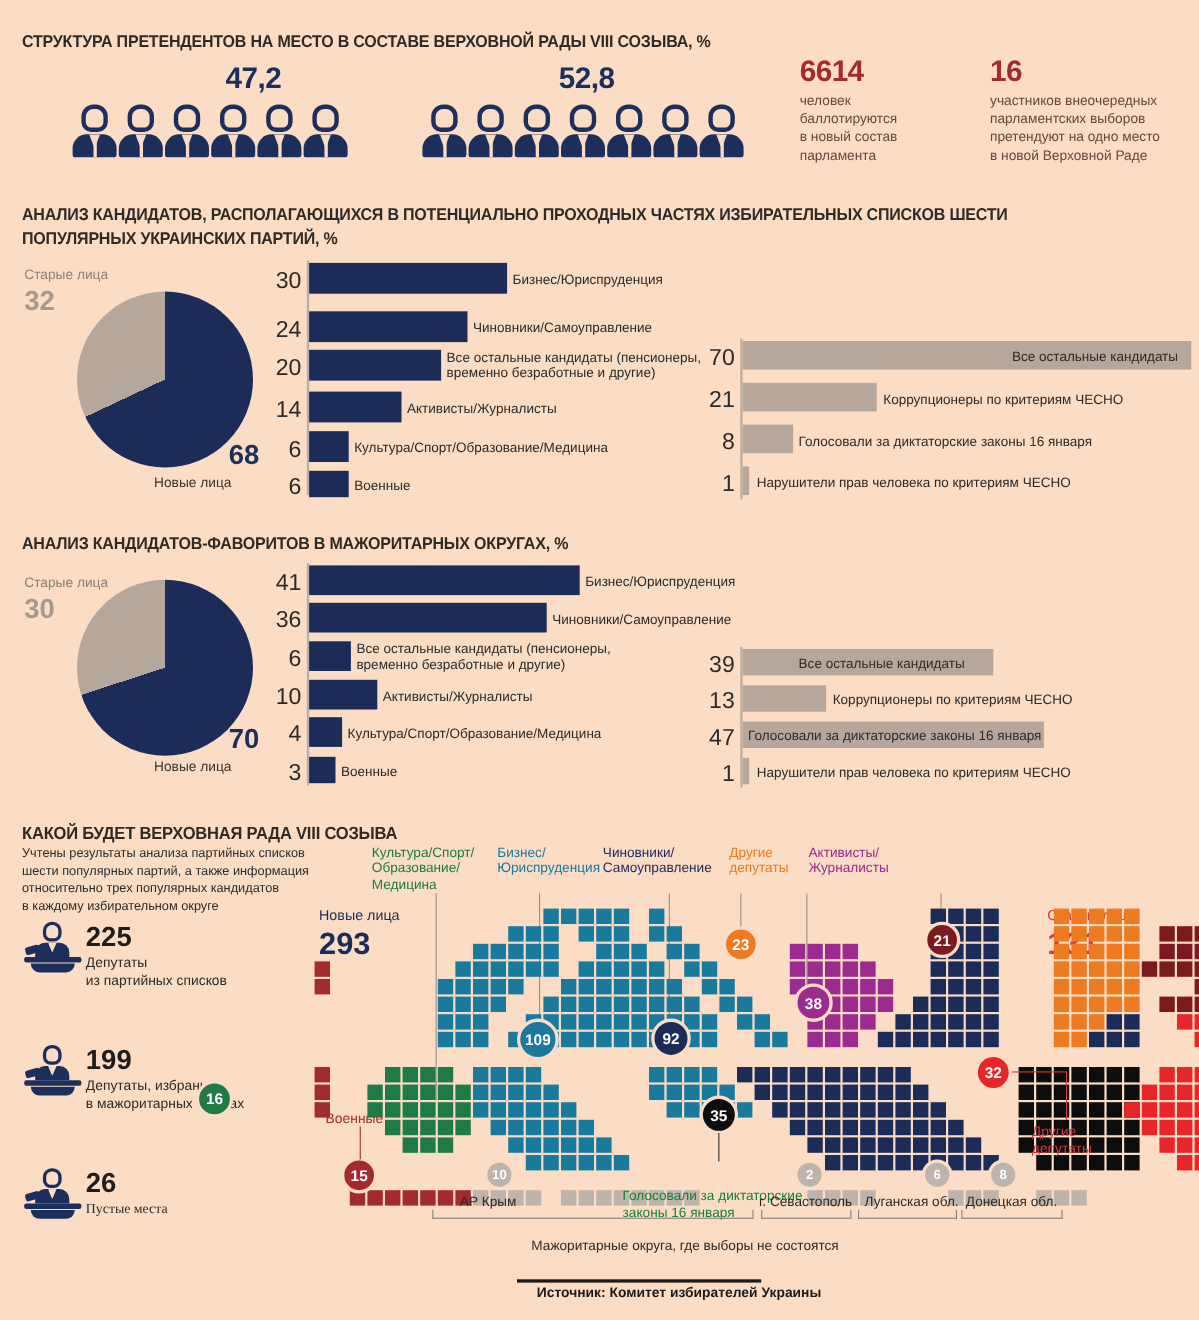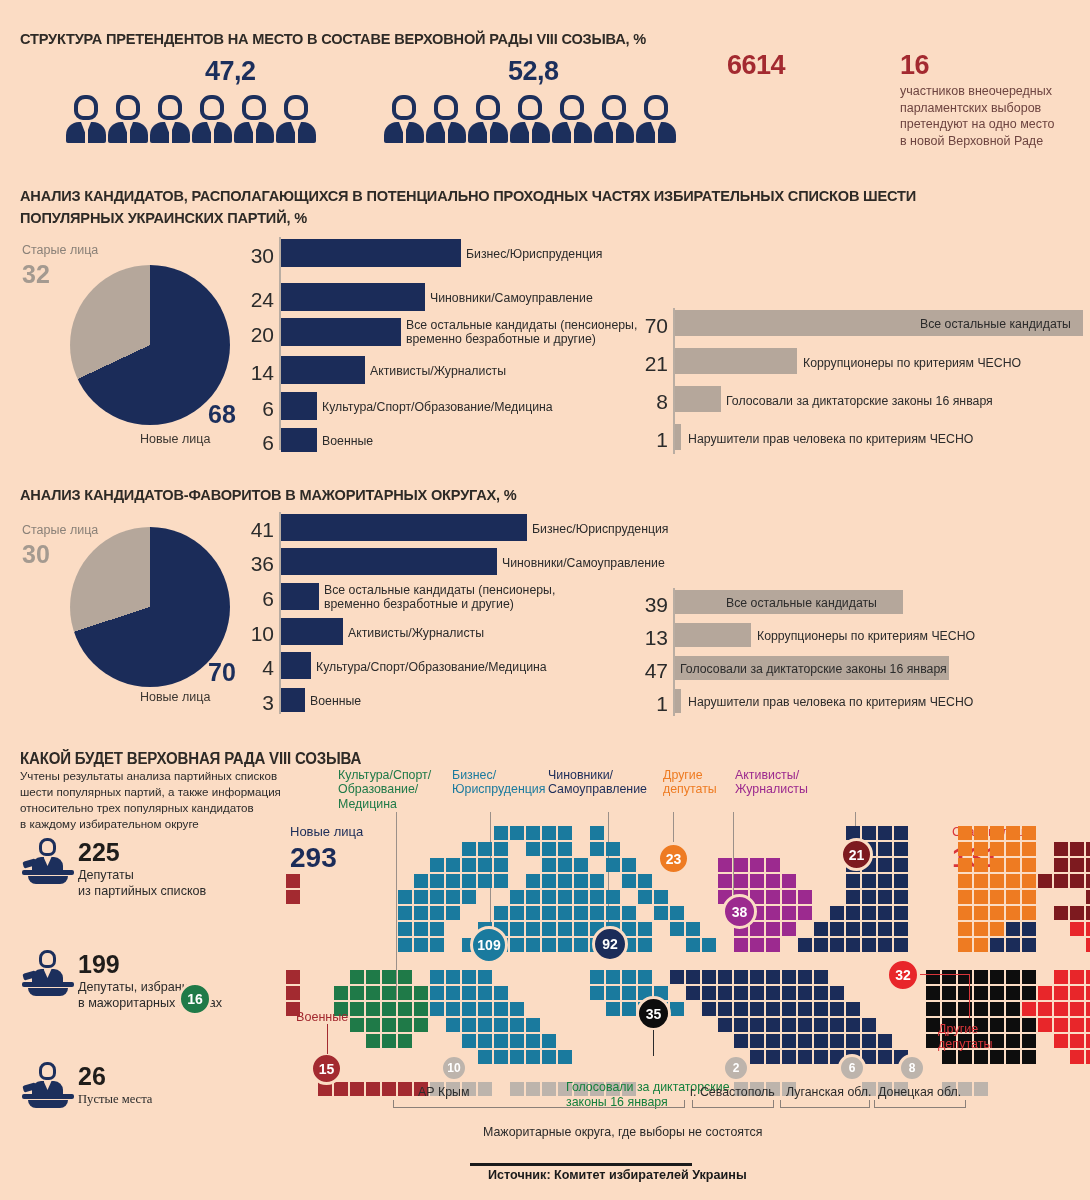--- a/index.html
+++ b/index.html
@@ -110,20 +110,24 @@
 
   <div class="abs" style="left:65px;top:95px;">
     <span class="person"><span class="head"></span><span class="body"></span></span><span class="person"><span class="head"></span><span class="body"></span></span><span class="person"><span class="head"></span><span class="body"></span></span><span class="person"><span class="head"></span><span class="body"></span></span><span class="person"><span class="head"></span><span class="body"></span></span><span class="person"><span class="head"></span><span class="body"></span></span>
   </div>
   <div class="abs" style="left:383px;top:95px;">
     <span class="person"><span class="head"></span><span class="body"></span></span><span class="person"><span class="head"></span><span class="body"></span></span><span class="person"><span class="head"></span><span class="body"></span></span><span class="person"><span class="head"></span><span class="body"></span></span><span class="person"><span class="head"></span><span class="body"></span></span><span class="person"><span class="head"></span><span class="body"></span></span><span class="person"><span class="head"></span><span class="body"></span></span>
   </div>
 
 
   <div class="abs bignum-red" style="left:727px;top:50px;">6614</div>
+  <div class="abs cap-red pre" style="left:727px;top:83px;width:140px;white-space:pre-line;">человек
+баллотируются
+в новый состав
+парламента</div>
   <div class="abs bignum-red" style="left:900px;top:50px;">16</div>
   <div class="abs cap-red" style="left:900px;top:83px;width:185px;white-space:pre-line;">участников внеочередных
 парламентских выборов
 претендуют на одно место
 в новой Верховной Раде</div>
 
   <div class="abs sec-title" style="left:20px;top:185px;width:1050px;">АНАЛИЗ КАНДИДАТОВ, РАСПОЛАГАЮЩИХСЯ В ПОТЕНЦИАЛЬНО ПРОХОДНЫХ ЧАСТЯХ ИЗБИРАТЕЛЬНЫХ СПИСКОВ ШЕСТИ ПОПУЛЯРНЫХ УКРАИНСКИХ ПАРТИЙ, %</div>
 
   <div class="abs pie-lbl-old" style="left:22px;top:243px;">Старые лица</div>
   <div class="abs pie-num-old" style="left:22px;top:262px;">32</div>

